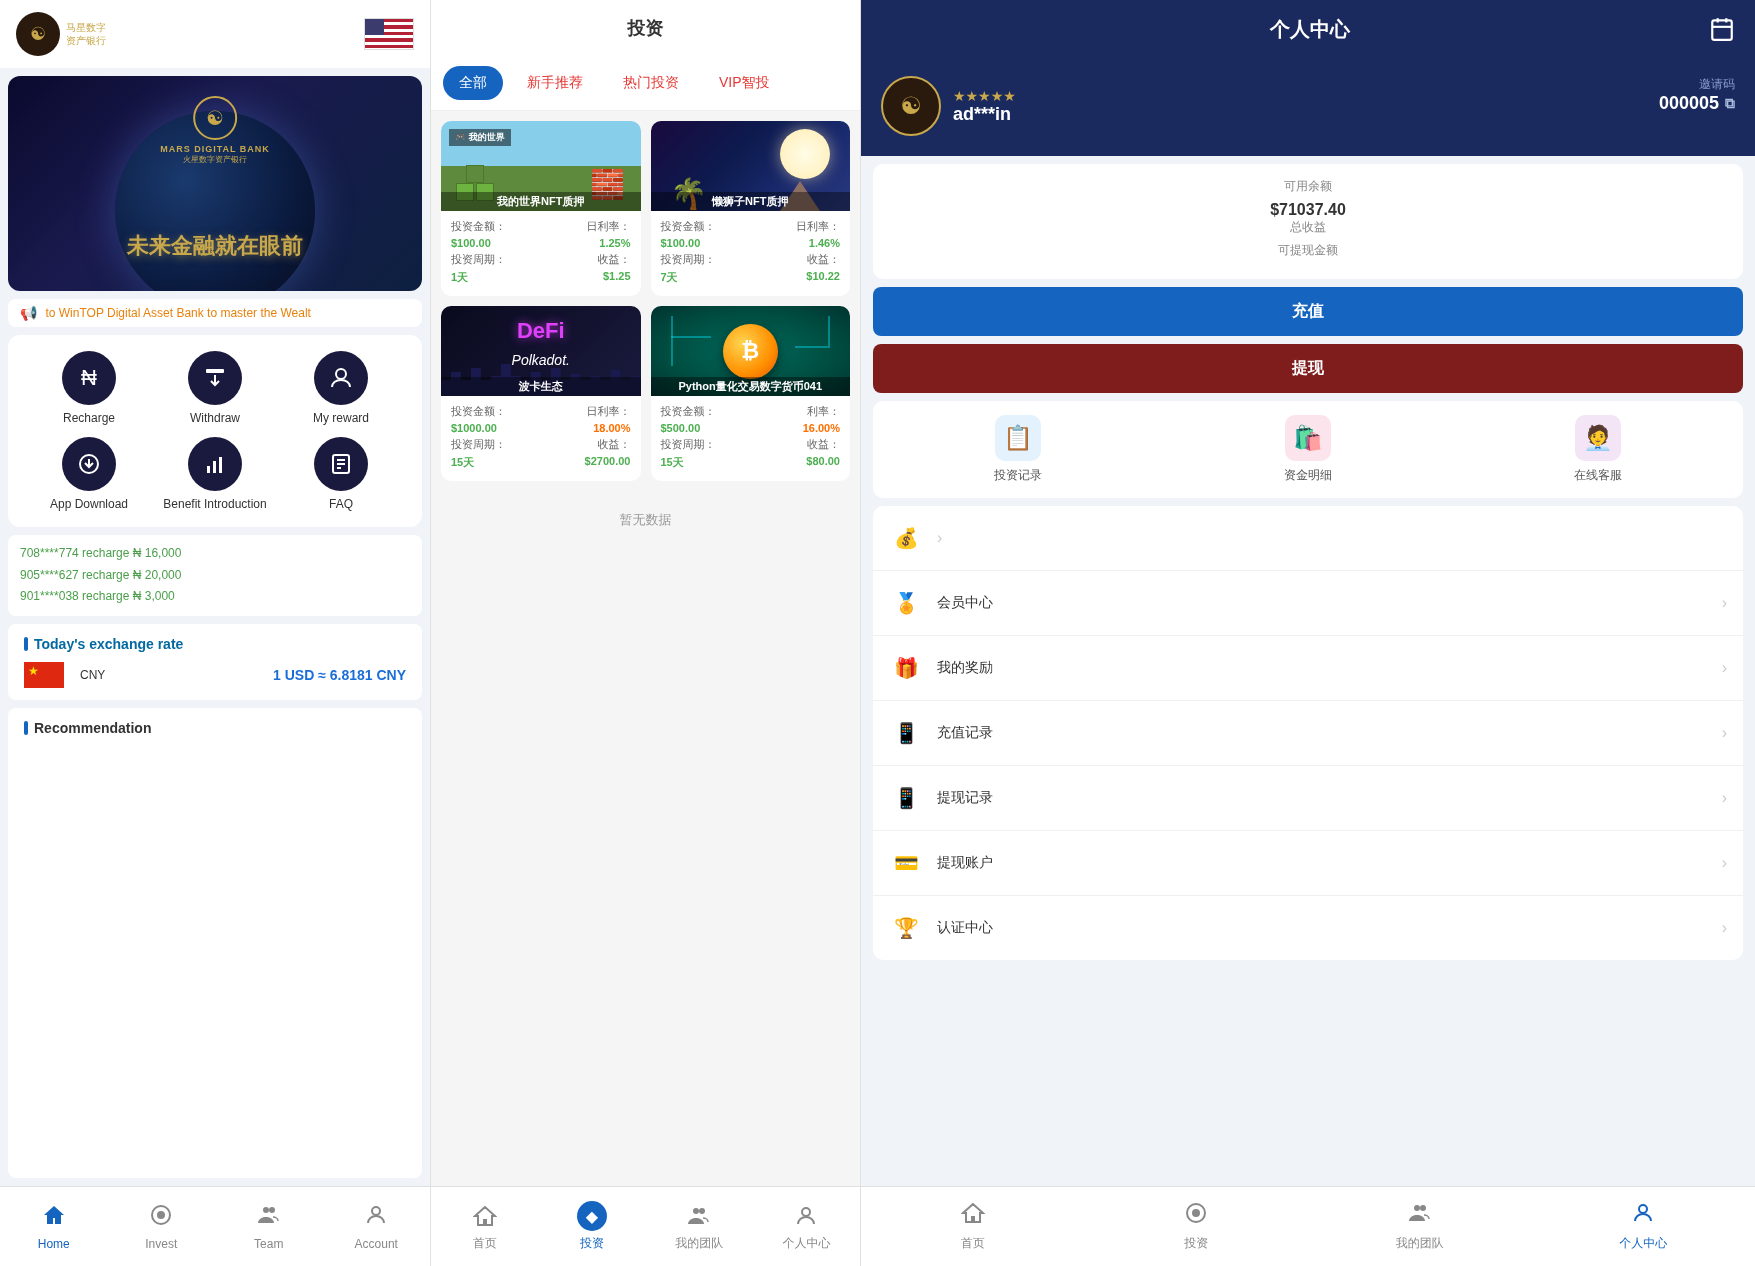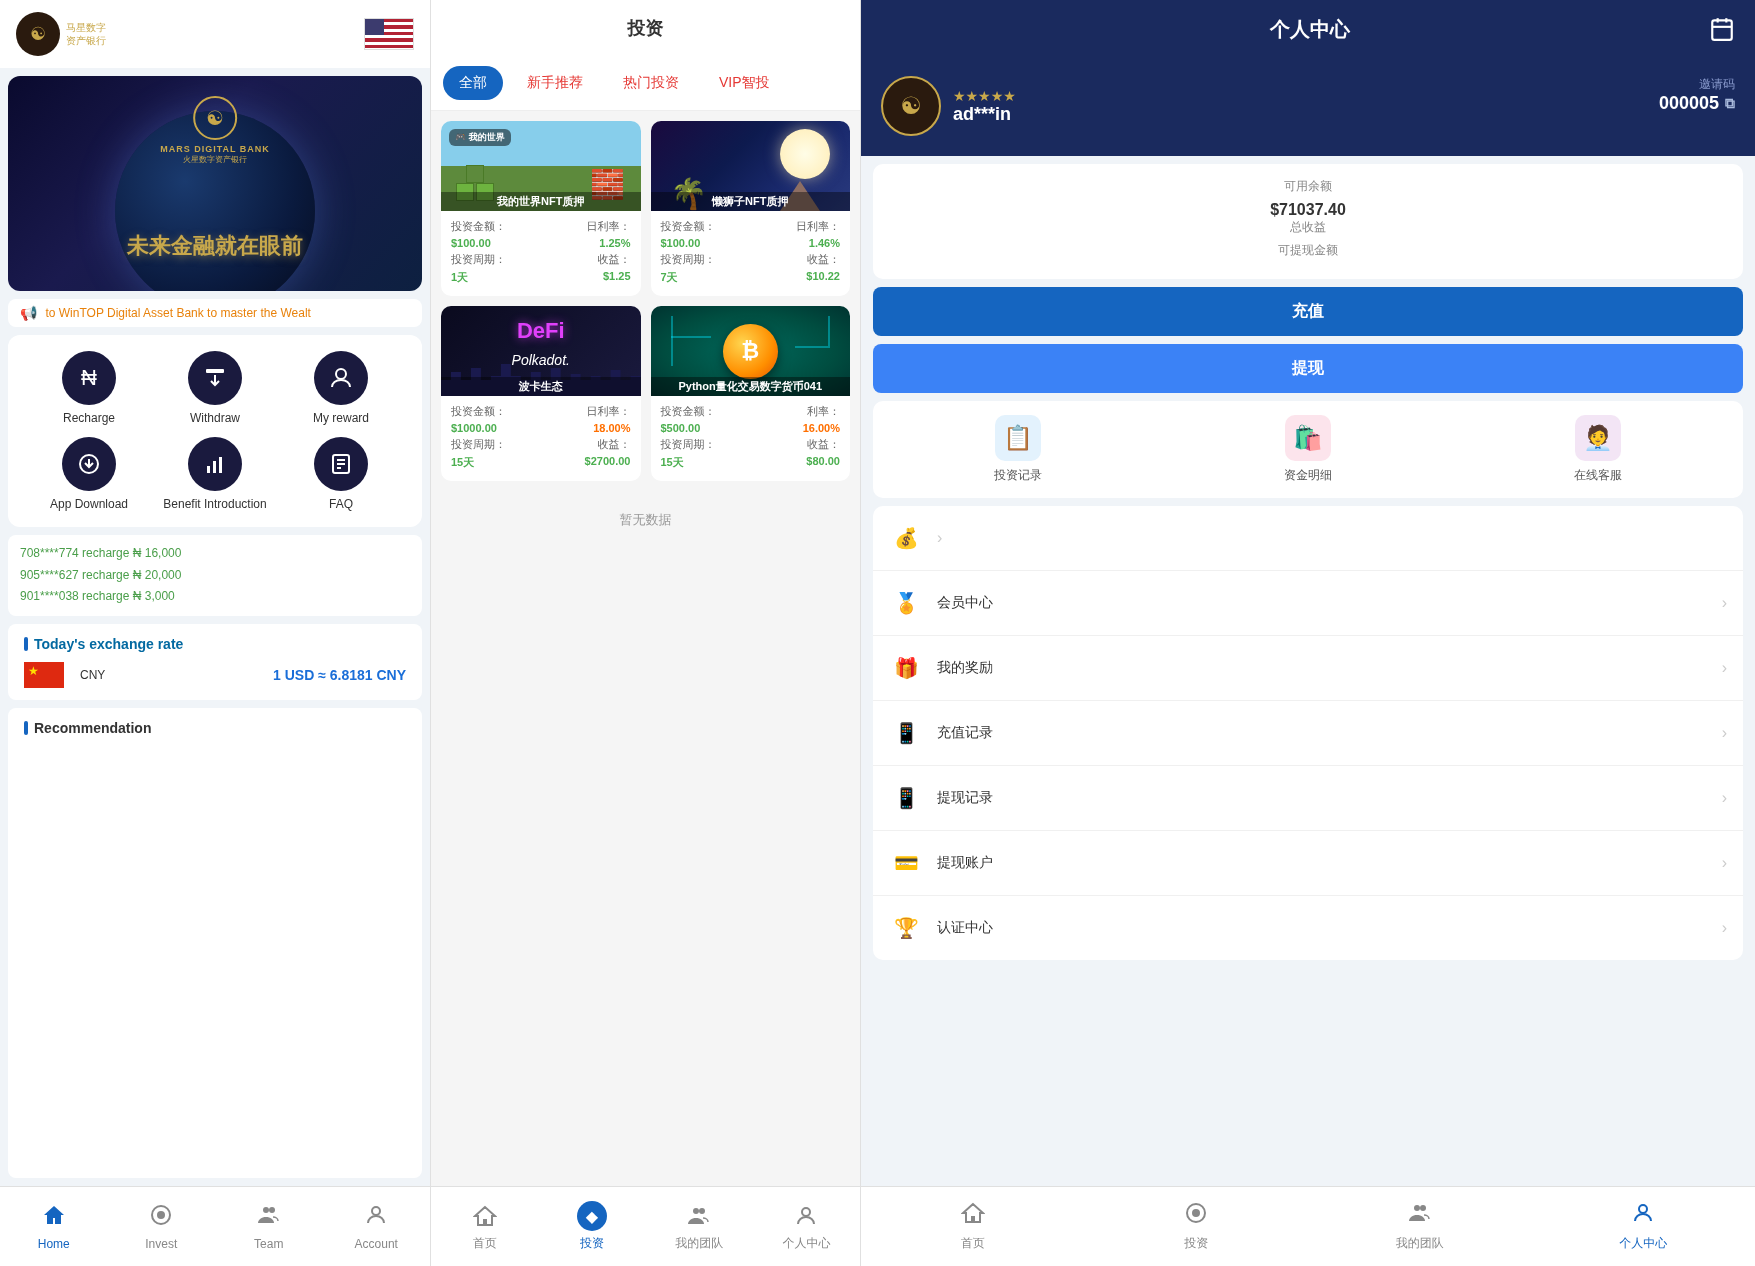--- a/index.html
+++ b/index.html
@@ -609,21 +609,21 @@
       border: none;
       border-radius: 8px;
       padding: 14px;
       font-size: 16px;
       font-weight: bold;
       cursor: pointer;
       text-align: center;
     }
 
     .btn-withdraw {
-      background: #3b82f6;
+      background: #7f1d1d;
       color: #fff;
       border: none;
       border-radius: 8px;
       padding: 14px;
       font-size: 16px;
       font-weight: bold;
       cursor: pointer;
       text-align: center;
     }
 
@@ -1050,21 +1050,21 @@
     <div class="invest-tab red">新手推荐</div>
     <div class="invest-tab red">热门投资</div>
     <div class="invest-tab red">VIP智投</div>
   </div>
 
   <div class="invest-cards">
 
     <div class="invest-card">
       <div class="minecraft-img">
 
-        <div style="position:absolute;top:8px;left:8px;font-size:9px;color:#fff;font-weight:bold;background:rgba(0,0,0,0.5);padding:2px 6px;border-radius:6px;z-index:2">🎮 我的世界</div>
+        <div style="position:absolute;top:8px;left:8px;font-size:9px;color:#fff;font-weight:bold;background:rgba(0,0,0,0.5);padding:2px 6px;border-radius:0;z-index:2">🎮 我的世界</div>
 
         <div style="position:absolute;bottom:10px;left:15px;width:18px;height:18px;background:#6db33f;border:1px solid #4a7a27"></div>
         <div style="position:absolute;bottom:10px;left:35px;width:18px;height:18px;background:#6db33f;border:1px solid #4a7a27"></div>
         <div style="position:absolute;bottom:28px;left:25px;width:18px;height:18px;background:#5d8a3c;border:1px solid #4a7a27"></div>
         <div style="position:absolute;bottom:10px;right:15px;font-size:28px">🧱</div>
         <div class="card-img-label">我的世界NFT质押</div>
       </div>
       <div class="invest-card-body">
         <div class="invest-detail-row">
           <span>投资金额：</span>

